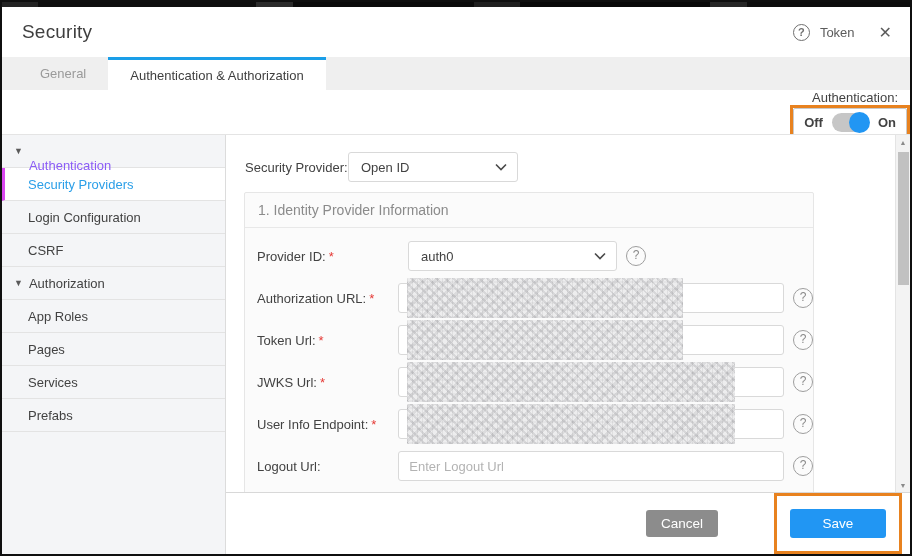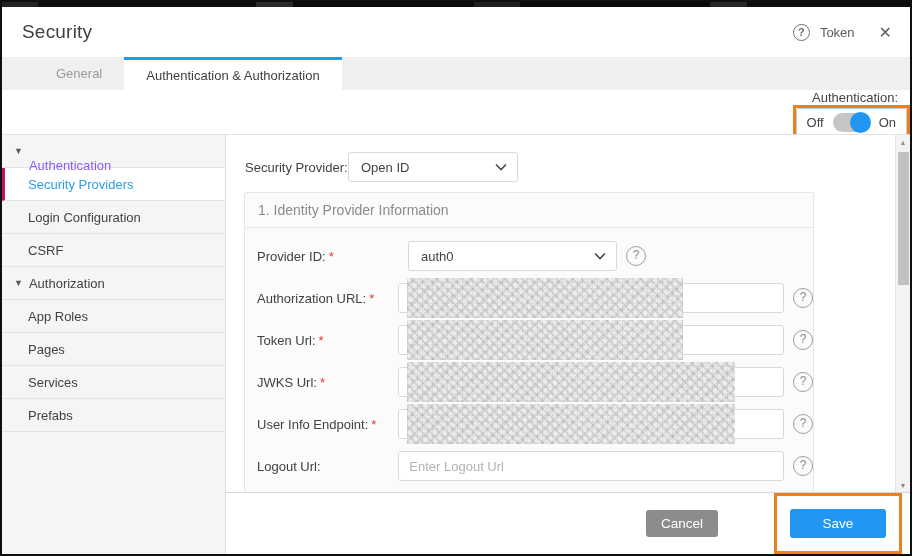--- a/index.html
+++ b/index.html
@@ -15,42 +15,42 @@
   
   .dlg-header { height:50px; background:#fff; display:flex; align-items:center; padding:0 18px 0 20px; }
   .dlg-title { font-size:19px; color:#3f3f3f; letter-spacing:.2px; }
   .hdr-right { margin-left:auto; display:flex; align-items:center; gap:10px; }
   .help-circ { width:17px; height:17px; border:1.4px solid #6f6f6f; border-radius:50%; color:#6f6f6f;
     font-size:11px; line-height:14px; text-align:center; font-weight:bold; cursor:pointer; }
   .help-txt { font-size:13px; color:#5c5c5c; cursor:pointer; }
   .close-x { font-size:16px; color:#5c5c5c; margin-left:14px; cursor:pointer; }
 
   
-  .tab-bar { height:33px; background:#efefef; display:flex; align-items:stretch; padding-left:32px; }
+  .tab-bar { height:33px; background:#efefef; display:flex; align-items:stretch; padding-left:16px; }
   .tab { font-size:13px; color:#9a9a9a; display:flex; align-items:center; padding:0 22px; cursor:pointer; }
   .tab.active { background:#fff; color:#3f3f3f; border-top:3px solid #1a9ee8; padding-top:0; }
 
   
   .auth-row { height:44px; background:#fff; display:flex; align-items:flex-end; padding-left:20px;flex-direction:column; }
   .auth-label { font-size:13px; color:#424242; margin-right:12px; }
-  .hl-orange { border:3px solid #e8821f; display:flex; }
+  .hl-orange { border:3px solid #e8821f; display:flex;font-weight:bold; }
   .toggle-box { background:#fff; border:1px solid #c9c9c9; border-radius:2px; display:flex; align-items:center; gap:9px; padding:4px 10px; cursor:pointer; }
   .tgl-txt { font-size:13px; color:#424242; }
   .tgl-track { position:relative; width:37px; height:19px; background:#c6c6c6; border-radius:10px; }
   .tgl-knob { position:absolute; right:-1px; top:-1px; width:21px; height:21px; background:#2196f3; border-radius:50%; }
 
   
   .body { flex:1; display:flex; border-top:1px solid #e4e4e4; overflow:hidden; }
   .sidebar { width:224px; background:#f4f5f7; border-right:1px solid #dcdcdc; }
   .sb-item { height:33px; display:flex; align-items:center; font-size:13px; color:#424242;
     border-bottom:1px solid #e3e3e3; padding-left:26px; cursor:pointer; }
   .sb-group { padding-left:12px; }
   .tri { font-size:9px; color:#5a5a5a; margin-right:6px; }
   .sb-blue { color:#8b5cf6;margin-top:29px; }
-  .sb-selected { background:#fff; border-left:3px solid #be185d; padding-left:23px; color:#2b9fe8; }
+  .sb-selected { background:#fff; border-left:3px solid #d946ef; padding-left:23px; color:#2b9fe8; }
 
   .main-col { flex:1; display:flex; flex-direction:column; }
   .scroll-wrap { height:357px; display:flex; overflow:hidden; }
   .content { flex:1; overflow:hidden; position:relative; background:#fff; }
 
   .sp-row { display:flex; align-items:center; margin:17px 0 0 19px; }
   .sp-label { font-size:13px; color:#424242; width:103px; }
   .select { height:30px; background:#fff; border:1px solid #d9d9d9; border-radius:3px;
     display:flex; align-items:center; padding:0 10px 0 12px; font-size:13px; color:#424242; cursor:pointer; }
   .sp-select { width:170px; }

